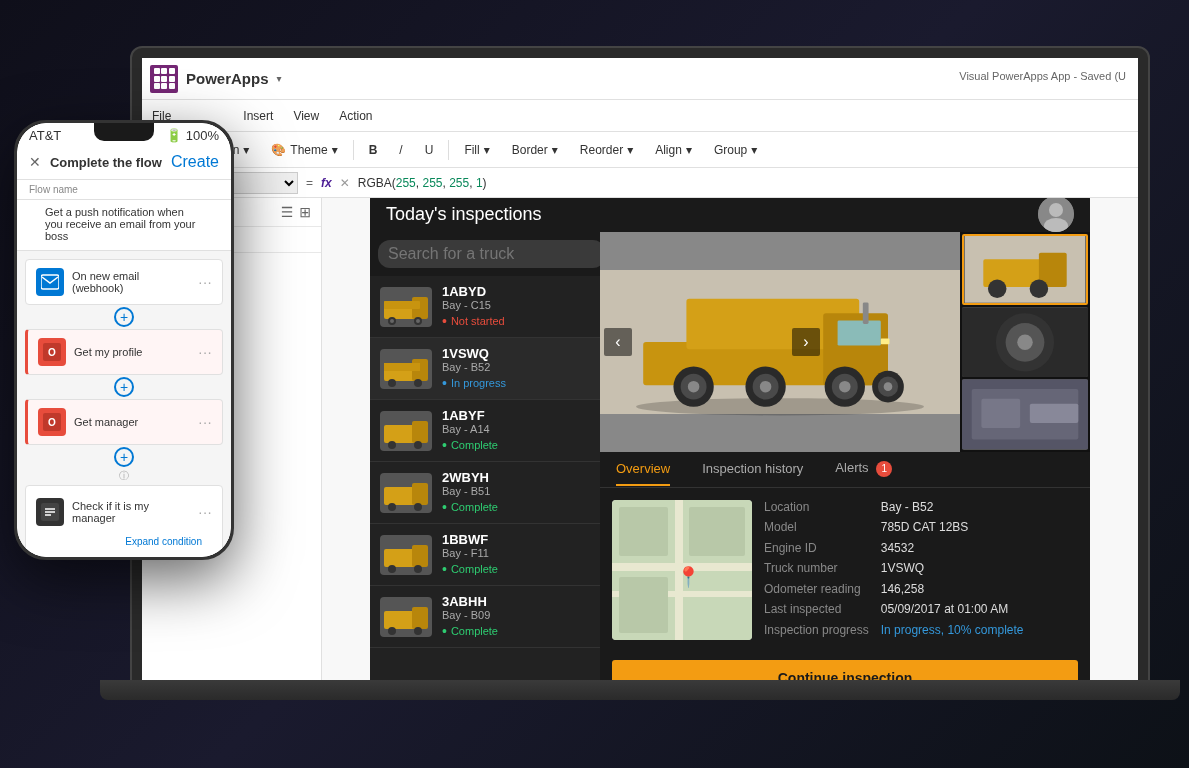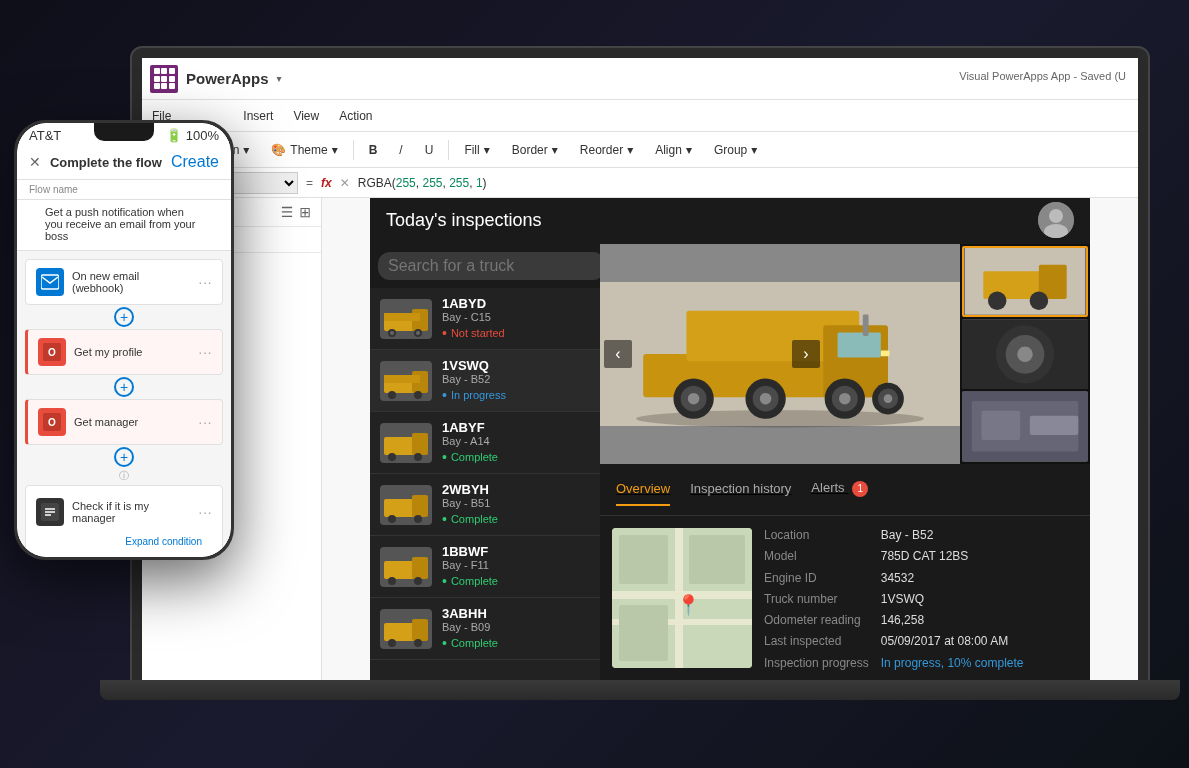--- a/index.html
+++ b/index.html
@@ -181,21 +181,21 @@
     .pa-formula-select {
       height: 22px;
       border: 1px solid #ccc;
       font-size: 11px;
       padding: 0 4px;
       width: 100px;
     }
 
     .pa-formula-fx {
       font-size: 12px;
-      color: #b91c1c;
+      color: #4c1d95;
       font-style: italic;
       font-weight: bold;
     }
 
     .pa-formula-bar {
       flex: 1;
       font-size: 12px;
       color: #333;
     }
 
@@ -434,23 +434,22 @@
     }
 
     .via-thumb.active { border: 2px solid #f39c12; }
 
     
     .via-tabs {
       display: flex;
       align-items: center;
       padding: 0 16px;
       border-bottom: 1px solid #333;
-      gap: 20px;
-      height: 52px;
-      text-decoration: underline;
+      gap: 32px;
+      height: 36px;
     }
 
     .via-tab {
       font-size: 13px;
       color: #aaa;
       cursor: pointer;
       padding: 8px 0;
       border-bottom: 2px solid transparent;
     }
 
@@ -1043,27 +1042,30 @@
                     <span class="via-info-label">Engine ID</span>
                     <span class="via-info-value">34532</span>
 
                     <span class="via-info-label">Truck number</span>
                     <span class="via-info-value">1VSWQ</span>
 
                     <span class="via-info-label">Odometer reading</span>
                     <span class="via-info-value">146,258</span>
 
                     <span class="via-info-label">Last inspected</span>
-                    <span class="via-info-value">05/09/2017 at 08:00 AM</span>
+                    <span class="via-info-value">05/09/2017 at 01:00 AM</span>
 
                     <span class="via-info-label">Inspection progress</span>
                     <span class="via-info-value highlight">In progress, 10% complete</span>
                   </div>
                 </div>
 
+                <div class="via-cta">
+                  <button class="via-cta-btn">Continue inspection</button>
+                </div>
               </div>
             </div>
           </div>
         </div>
       </div>
     </div>
   </div>
   <div class="laptop-base"></div>
 </div>
 

